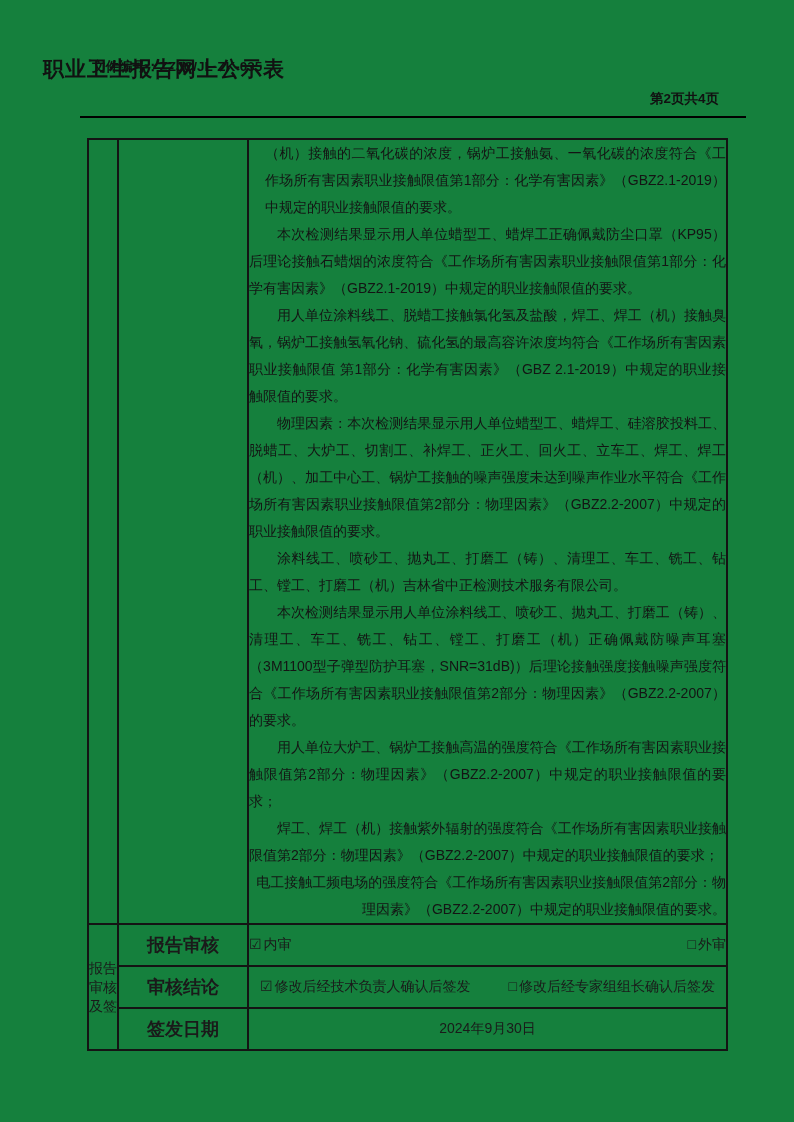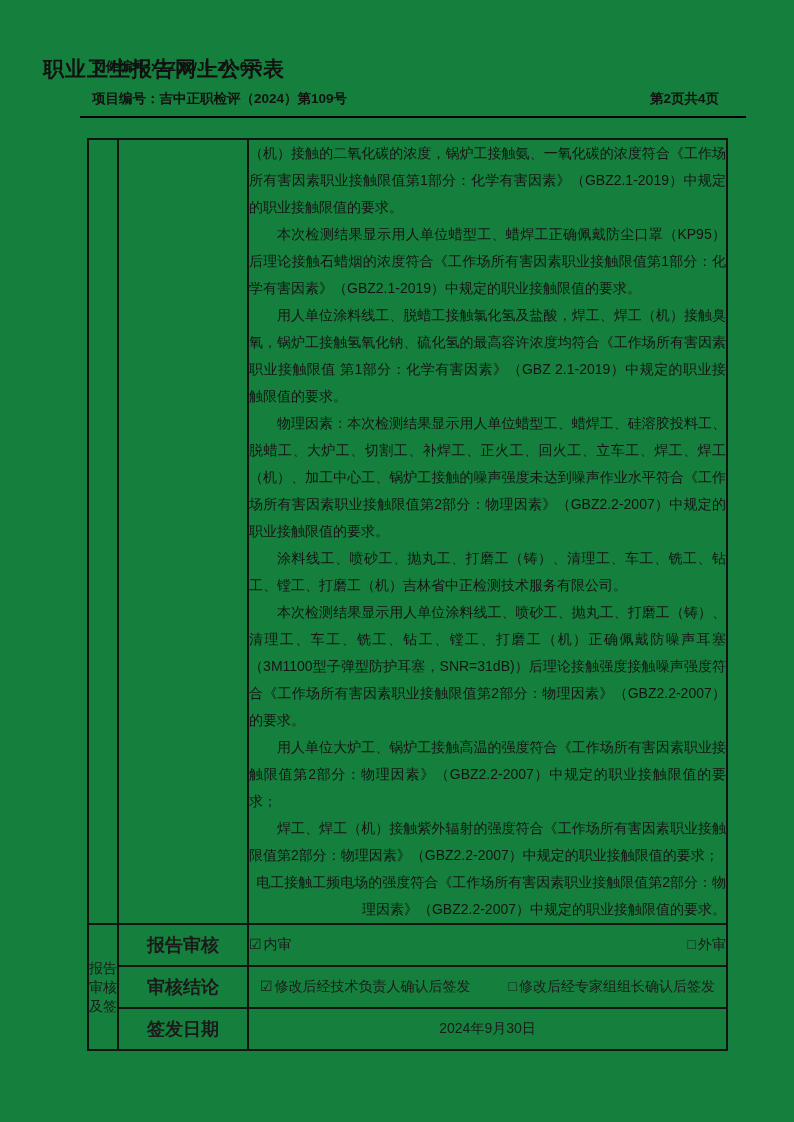--- a/index.html
+++ b/index.html
@@ -42,21 +42,21 @@
     overflow:hidden;
   }
   .para{
     margin:0;
     font-size:14px;
     line-height:27px;
     text-align:justify;
     text-indent:2em;
     color:#141414;
   }
-  .para.no-indent{text-indent:0;}
+  .para.no-indent{text-indent:0;padding-left:16px;}
   .para.center-para{text-indent:0;text-align:right;}
   
   td.side-cell{
     text-align:center;
     font-weight:normal;
     font-size:14px;
     line-height:19px;
     padding:2px 7px;
     word-break:break-all;
   }
@@ -77,21 +77,20 @@
   .opt{white-space:nowrap;}
   .box{display:inline-block;margin-right:2px;font-size:14px;}
 </style>
 </head>
 <body>
 
 <div class="sheet">
 
   <div class="hdr-item hdr-doc"><span>文件编号：</span><span>ZZJC/JL-ZK-035</span></div>
   <div class="hdr-item hdr-title">职业卫生报告网上公示表</div>
-  <div class="hdr-item hdr-project"><span>项目编号：</span><span>吉中正职检评（2024）第109号</span></div>
   <div class="hdr-item hdr-page">第2页共4页</div>
   <div class="hdr-rule"></div>
 
   <table class="doc-table">
     <colgroup>
         <col class="c1">
         <col class="c2">
         <col>
       </colgroup>
 

